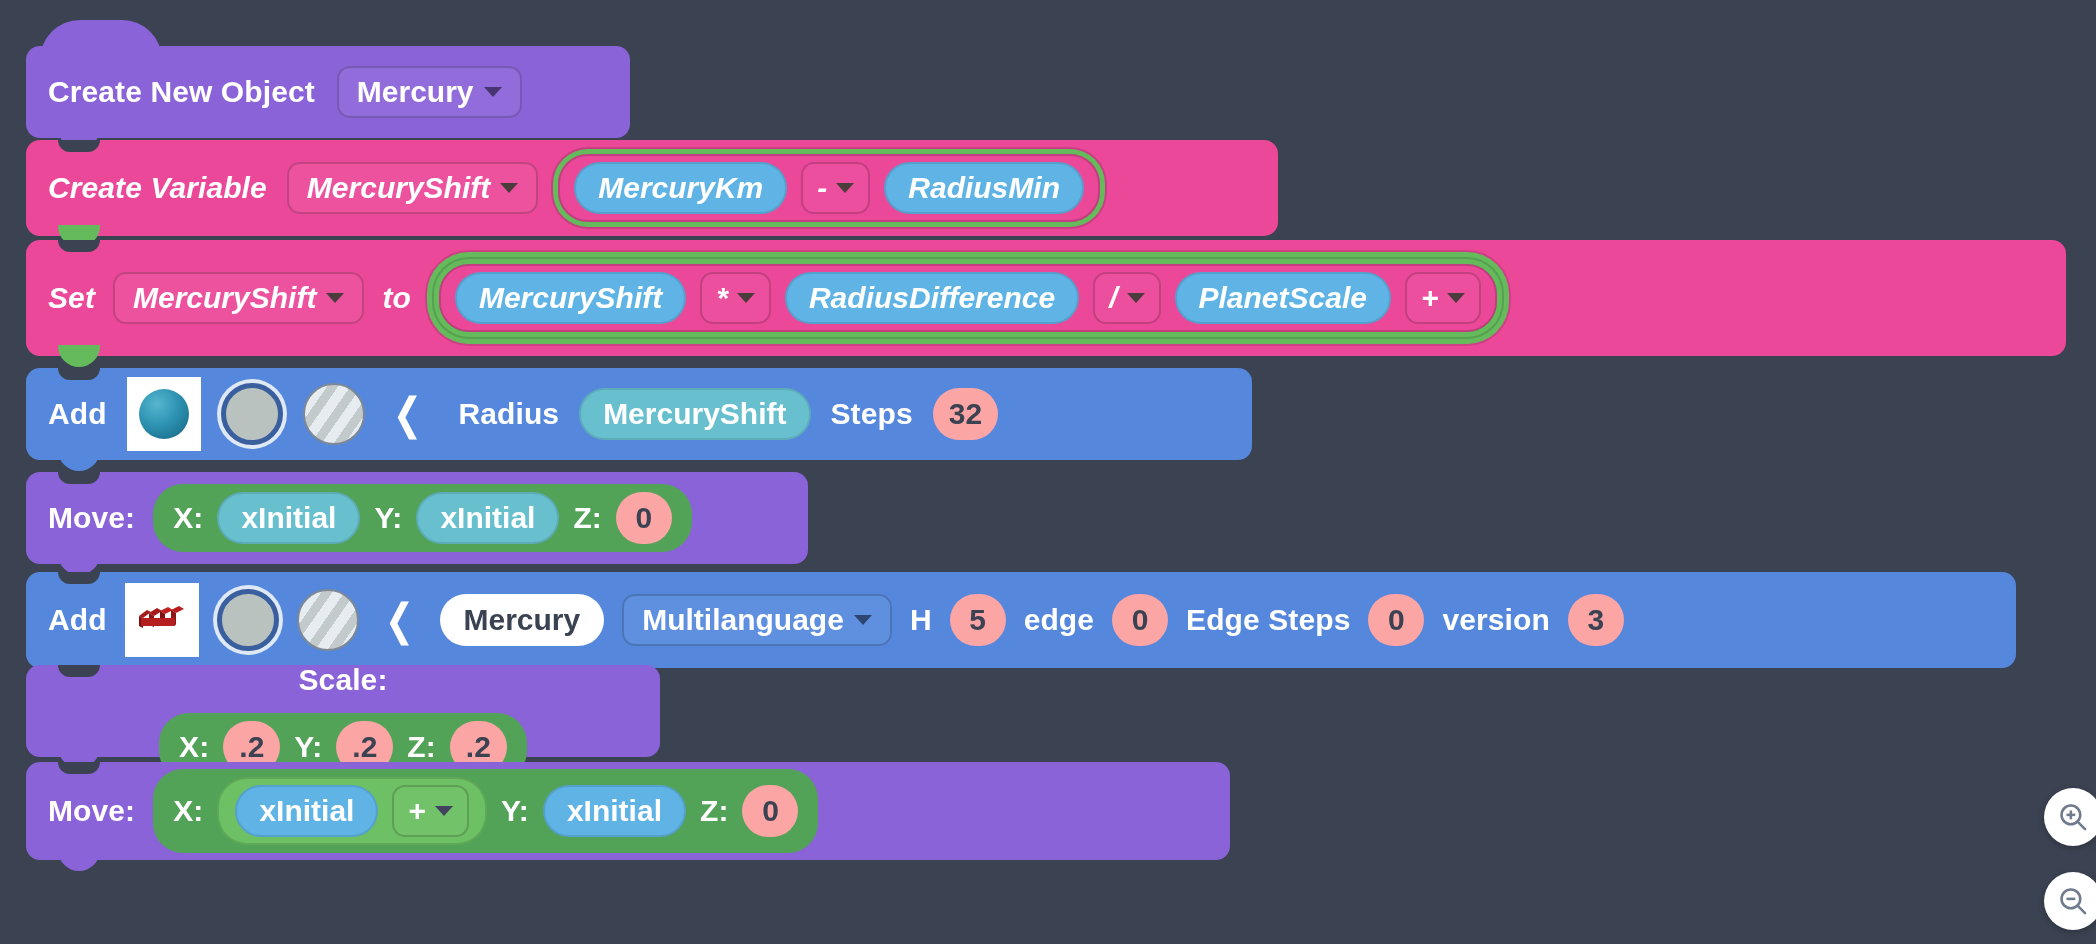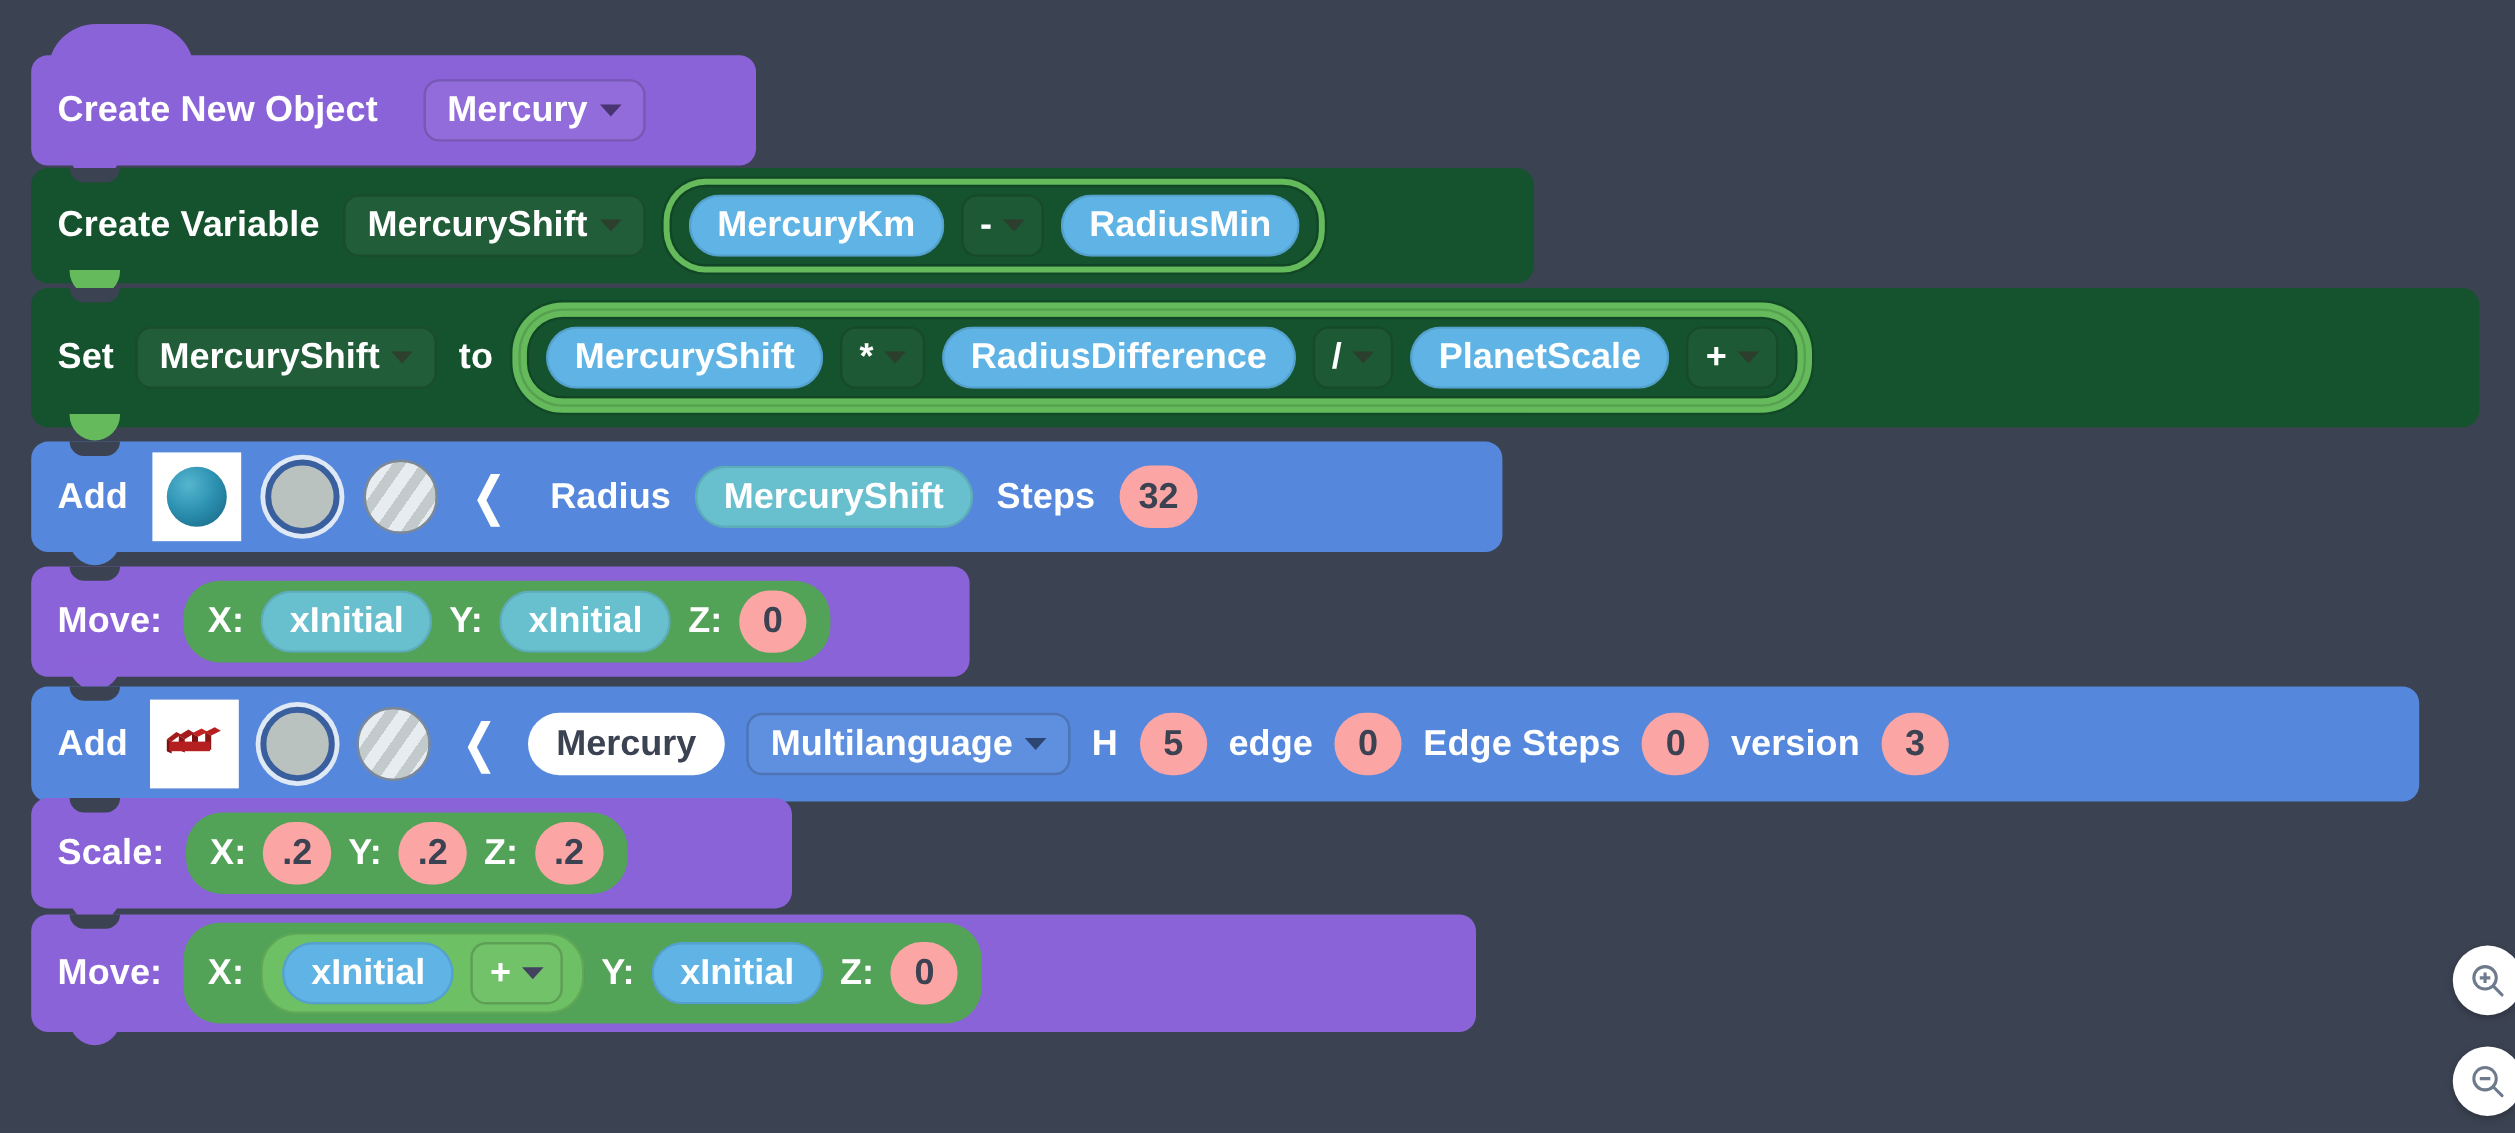--- a/index.html
+++ b/index.html
@@ -50,21 +50,21 @@
     width:42px;height:12px;
     border-radius:0 0 22px 22px;
     background:#3b4251;
   }
 
   .lbl{font-size:30px;line-height:1;letter-spacing:.1px;}
 
   
   .c-purple .block-body{background:#8b63d8;}
   .c-purple .hat-bump,.c-purple .nub{background:#8b63d8;}
-  .c-green  .block-body{background:#14532d;}
+  .c-green  .block-body{background:#ec4899;font-style:italic;}
   .c-green  .nub{background:#65bb5c;}
   .c-blue   .block-body{background:#5588dd;}
   .c-blue   .nub{background:#5588dd;}
 
   
   .chip{
     display:inline-flex;align-items:center;justify-content:center;
     box-sizing:border-box;
     height:52px;
     padding:0 18px;
@@ -197,21 +197,21 @@
   }
 </style>
 </head>
 <body>
 
 <div class="canvas">
 
   <div class="block c-purple hat" style="left:26px;top:46px;width:604px;height:92px;">
     <div class="hat-bump"></div>
     <div class="nub"></div>
-    <div class="block-body" style="gap:38px;padding:0 22px;">
+    <div class="block-body" style="gap:22px;padding:0 22px;">
       <span class="lbl">Create New Object</span>
       <span class="chip chip-dd">
         <span>Mercury</span>
         <span class="caret"></span>
       </span>
     </div>
   </div>
 
   <div class="block c-green" style="left:26px;top:140px;width:1252px;height:96px;">
     <div class="notch"></div>
@@ -332,21 +332,21 @@
       <span class="lbl">Edge Steps</span>
       <span class="pill-num">0</span>
       <span class="lbl">version</span>
       <span class="pill-num">3</span>
     </div>
   </div>
 
   <div class="block c-purple" style="left:26px;top:665px;width:634px;height:92px;">
     <div class="notch"></div>
     <div class="nub"></div>
-    <div class="block-body" style="gap:18px;padding:0 22px;">
+    <div class="block-body" style="gap:18px;padding:0 22px;flex-direction:column;">
       <span class="lbl">Scale:</span>
       <span class="grp-green">
         <span class="lbl">X:</span>
         <span class="pill-num">.2</span>
         <span class="lbl">Y:</span>
         <span class="pill-num">.2</span>
         <span class="lbl">Z:</span>
         <span class="pill-num">.2</span>
       </span>
     </div>

